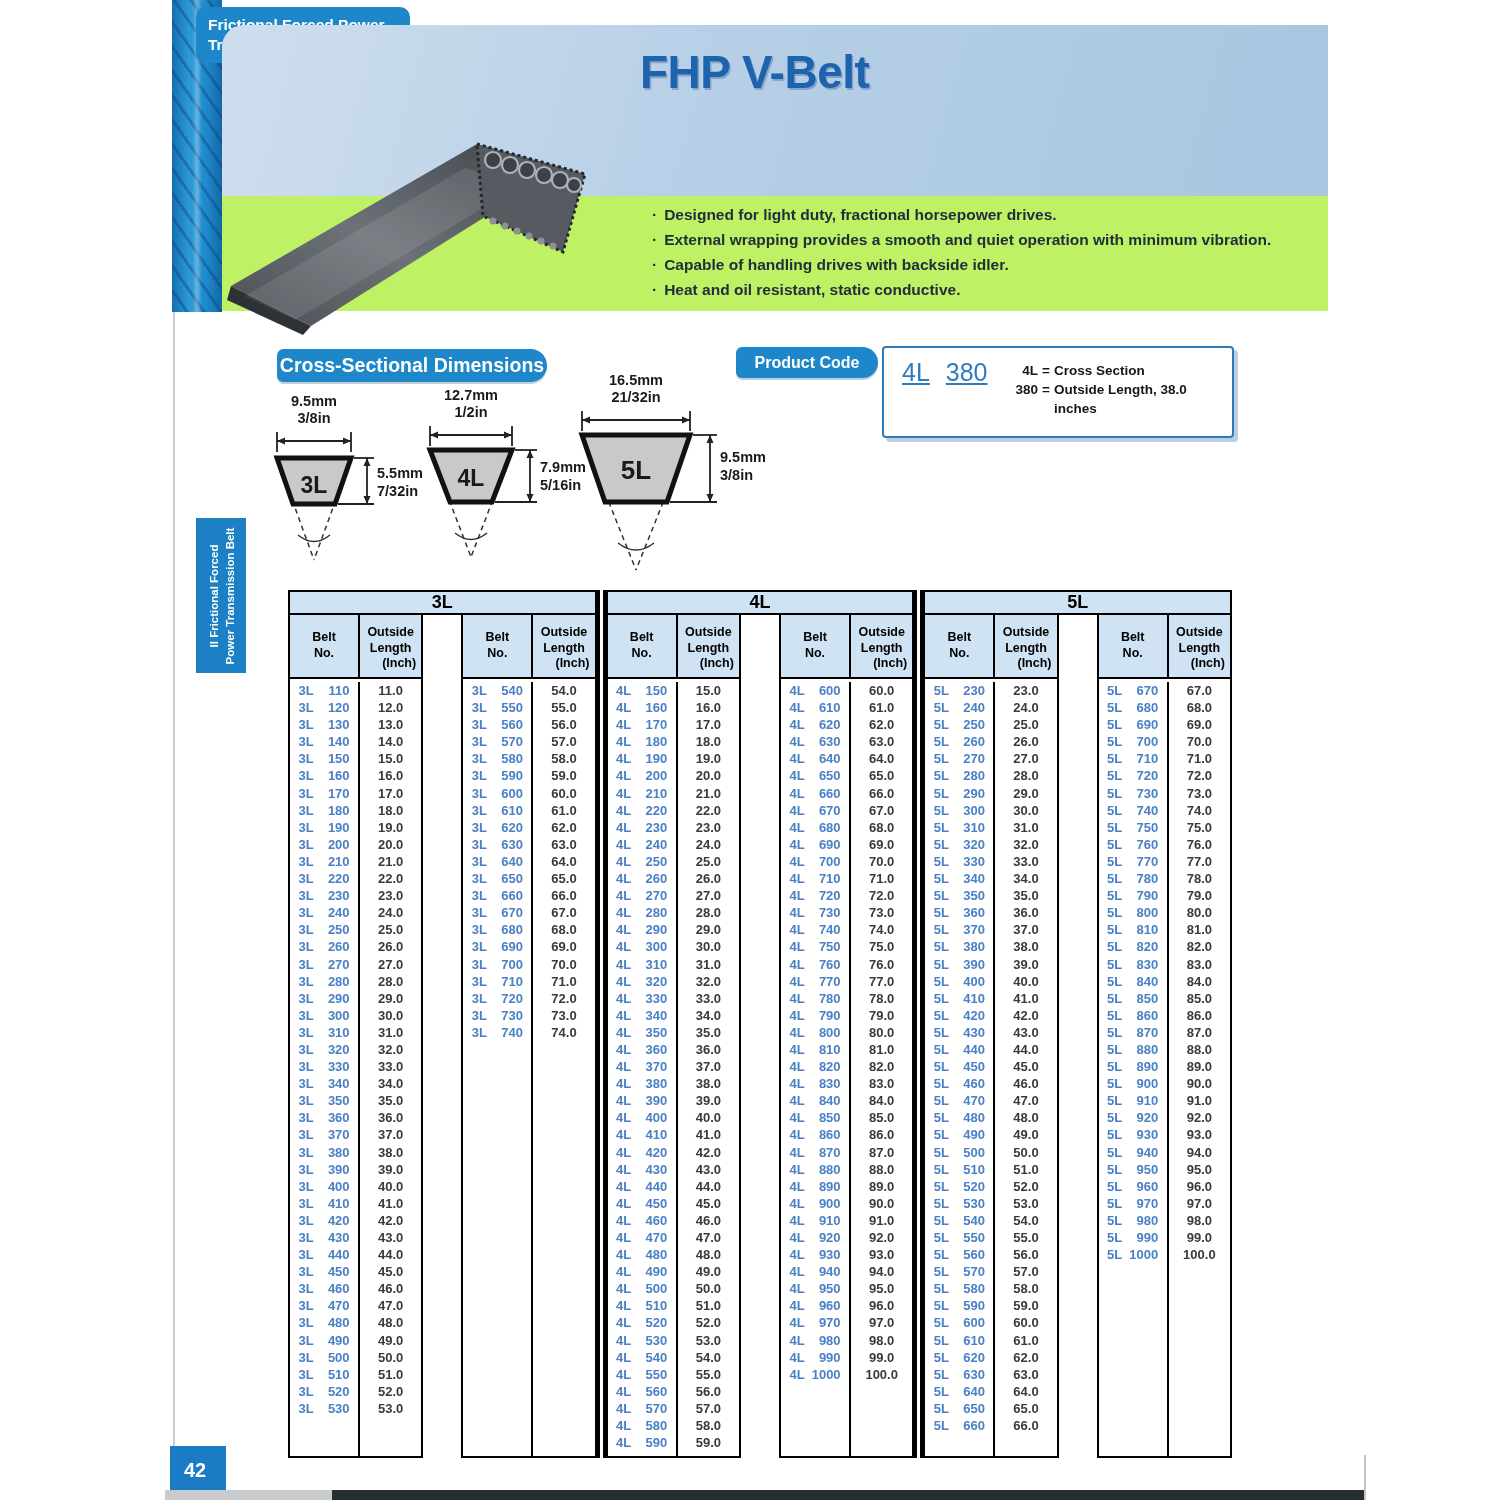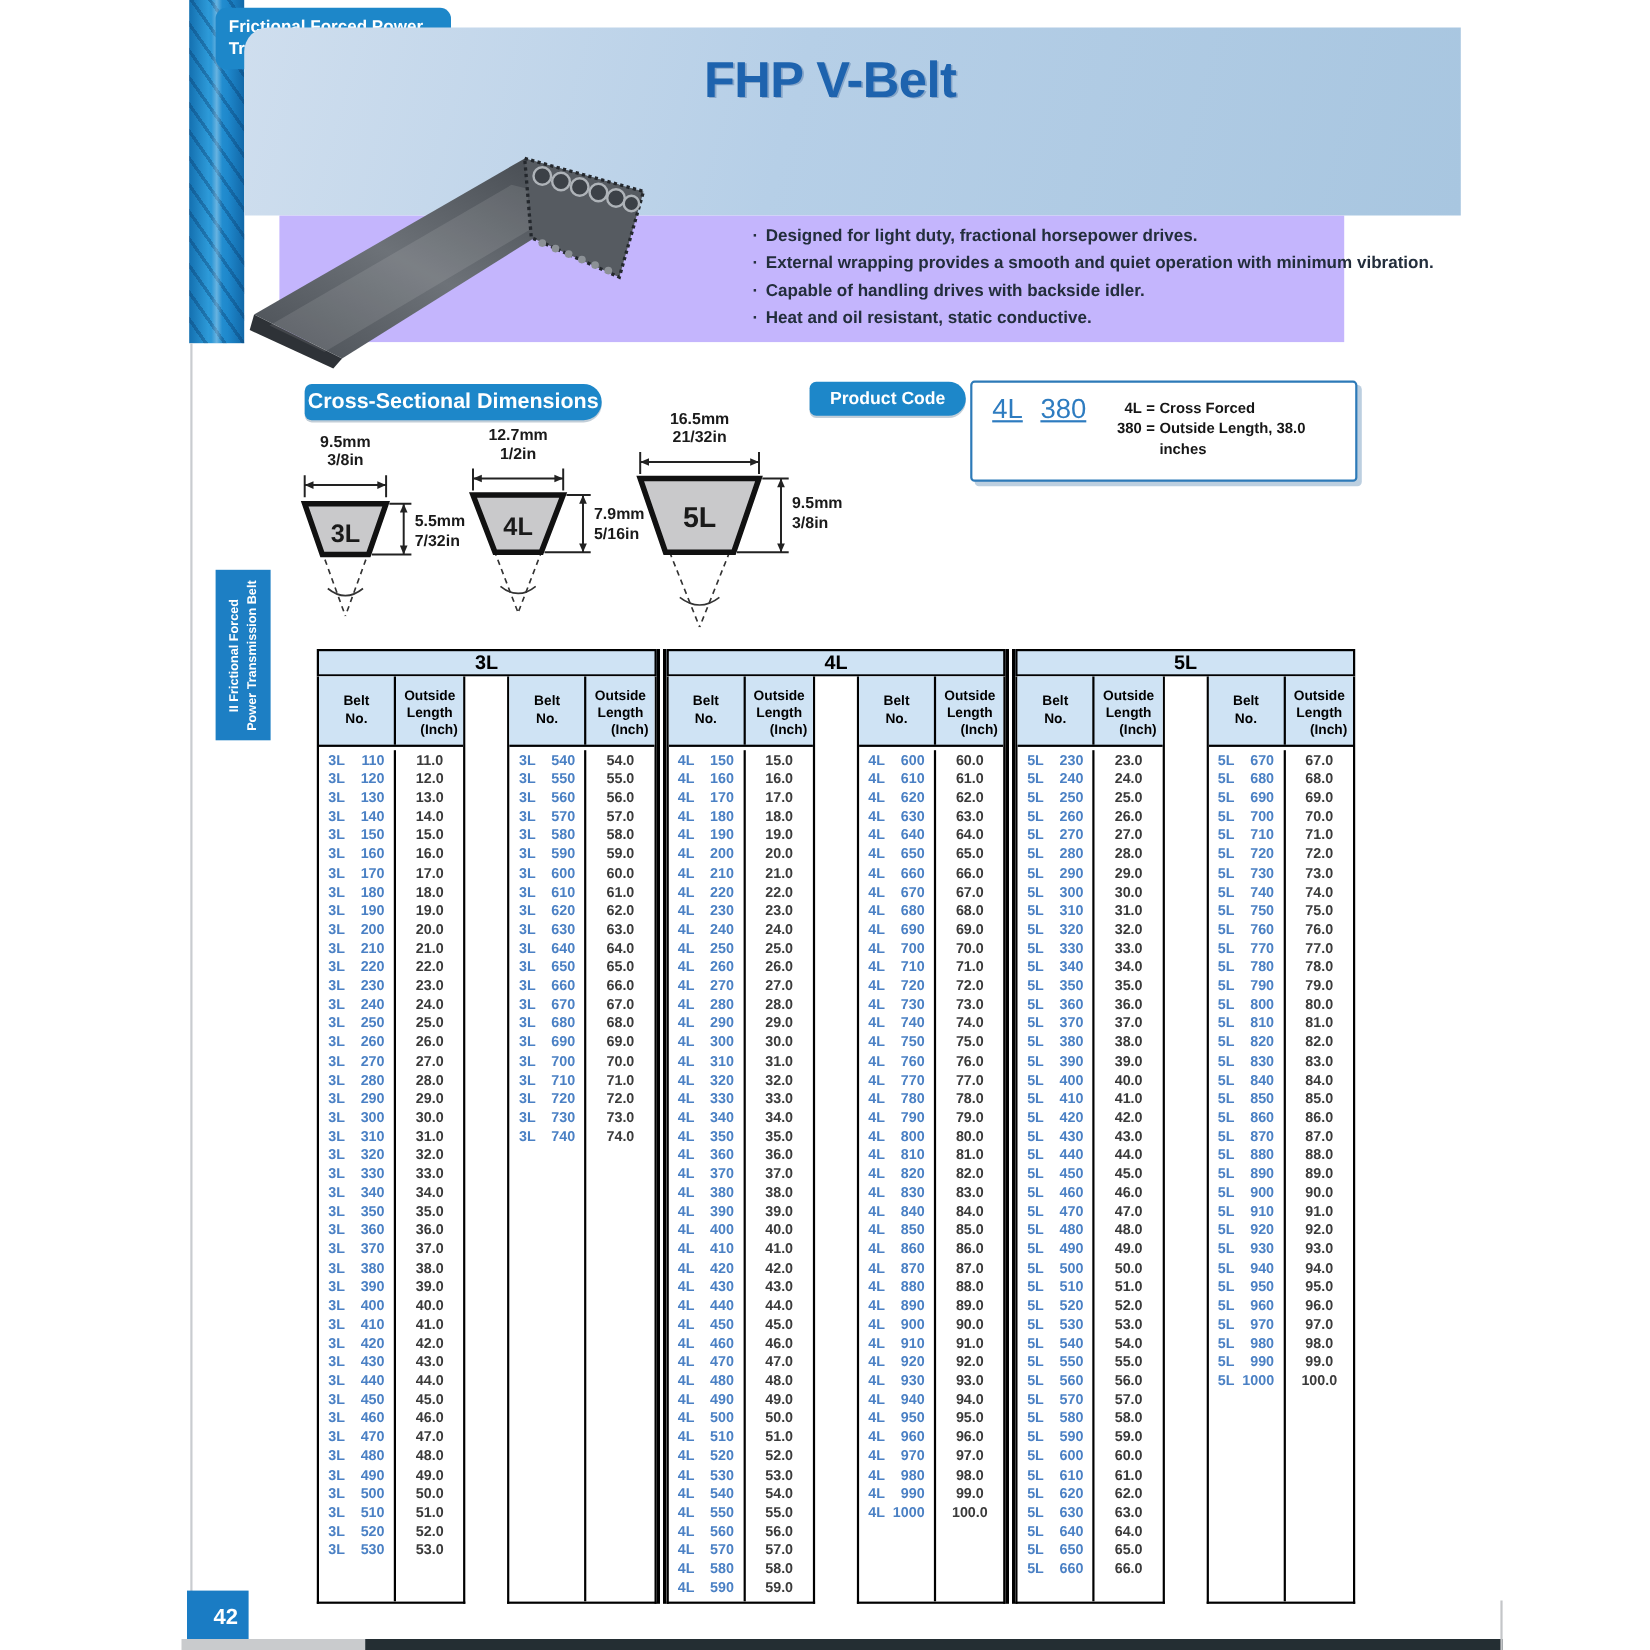--- a/index.html
+++ b/index.html
@@ -17,21 +17,21 @@
   
   .corner-badge { position:absolute; left:196px; top:7px; width:214px; height:56px;
     background:#1d87c9; border-radius:10px 10px 30px 10px; color:#fff; font-weight:bold;
     font-size:15.5px; line-height:1.3; padding:8px 10px 0 12px; }
 
   
   .banner-top { position:absolute; left:222px; top:25px; width:1106px; height:171px;
     background:linear-gradient(105deg,#cfdeee 0%,#b6cfe7 45%,#a8c6e0 100%); border-top-left-radius:22px; }
   .title { position:absolute; left:418px; top:20px; font-size:46px; font-weight:bold; color:#1e63ae;
     letter-spacing:-0.5px; text-shadow:1.5px 1.5px 0 rgba(25,70,130,.30); }
-  .banner-bullets { position:absolute; left:222px; top:196px; width:968px; height:115px; background:#c4b5fd;margin-left:32px; }
+  .banner-bullets { position:absolute; left:222px; top:196px; width:1106px; height:115px; background:#bef264; }
   .bullets { position:absolute; left:430px; top:6px; }
   .bullet { font-size:15.5px; font-weight:600; color:#232e3c; line-height:25px; white-space:nowrap; }
   .bullet .dot { font-weight:bold; margin-right:7px; }
 
   
   .belt-photo { position:absolute; left:225px; top:128px; }
 
   
   .pill { position:absolute; background:#1d87c9; color:#ffffff; font-weight:bold; text-align:center;
     border-radius:7px 18px 18px 7px; box-shadow:0 2px 0 rgba(10,60,100,.25); }
@@ -76,21 +76,21 @@
   .pdata { flex:1; display:flex; padding-top:3px; overflow:hidden; }
   .dbelt { width:70px; border-right:2.5px solid #000; }
   .dlen  { flex:1; }
   .trow { height:17.1px; line-height:17.1px; font-size:13px; font-weight:bold; text-align:center; white-space:nowrap; }
   .dbelt .trow { color:#4a80c4; }
   .dlen  .trow { color:#3a3a3a; }
   .pfx { display:inline-block; } .bnum { display:inline-block; width:33px; text-align:right; margin-left:3px; }
 
   
   .page-num { position:absolute; left:170px; top:1446px; width:56px; height:49px; background:#1a7cc4;
-    color:#fff; font-weight:bold; font-size:20px; display:flex; align-items:center; padding-left:24px; }
+    color:#fff; font-weight:bold; font-size:20px; display:flex; align-items:center; padding-left:14px; }
   .footer-gray { position:absolute; left:165px; top:1490px; width:167px; height:10px; background:#c9cbcd; }
   .footer-dark { position:absolute; left:332px; top:1490px; width:1034px; height:10px; background:#242e33; }
   .right-line { position:absolute; left:1364px; top:1455px; width:2px; height:45px; background:#c4c6c8; }
 </style>
 </head>
 <body>
 
 <div class="page">
 
   <div class="left-strip"></div>
@@ -213,21 +213,21 @@
   <div class="pill code-pill">Product Code</div>
 
   <div class="code-box">
     <div class="code">
       <span class="c1">4L</span><span class="c2">380</span>
     </div>
     <div class="legend">
       <div class="lrow">
         <span class="lk">4L</span>
         <span class="leq">=</span>
-        <span class="lv">Cross Forced</span>
+        <span class="lv">Cross Section</span>
       </div>
       <div class="lrow">
         <span class="lk">380</span>
         <span class="leq">=</span>
         <span class="lv">Outside Length, 38.0 inches</span>
       </div>
     </div>
   </div>
 
   <div class="side-tab">

